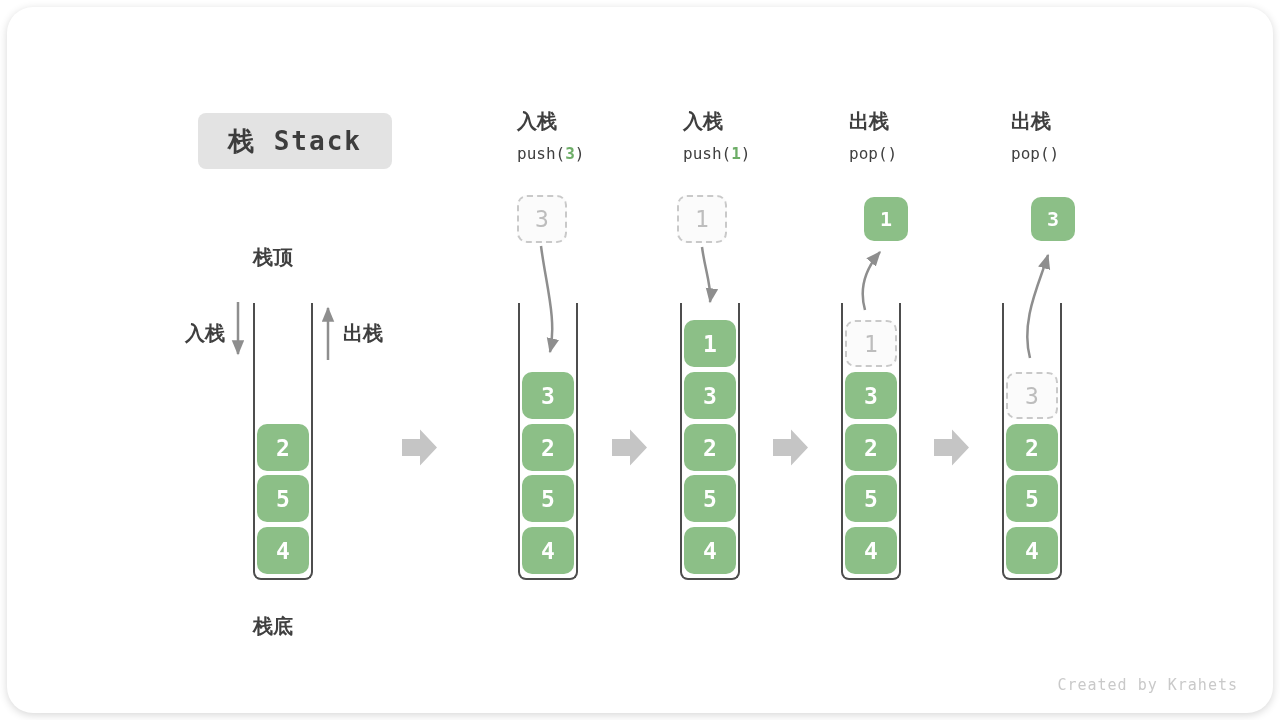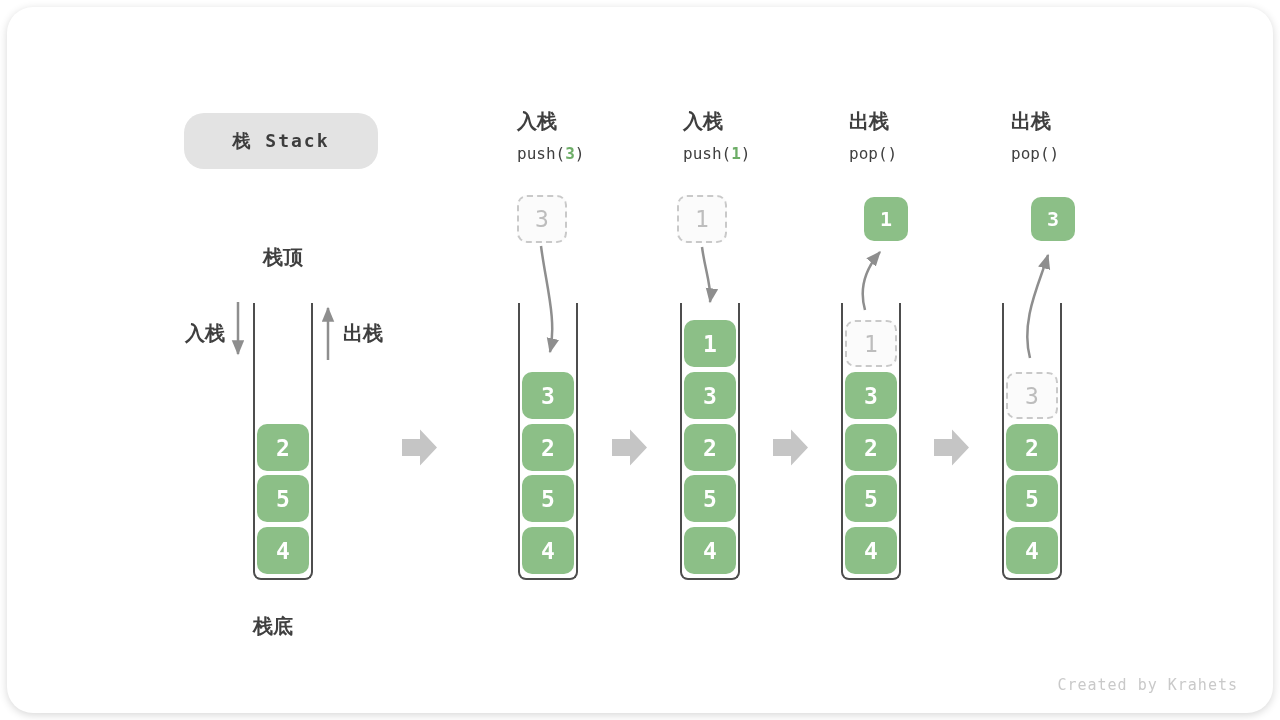--- a/index.html
+++ b/index.html
@@ -10,25 +10,25 @@
   }
   #card-bg{
     position:absolute;left:7px;top:7px;right:7px;bottom:7px;
     background:#ffffff;border-radius:26px;
     box-shadow:0 2px 8px rgba(0,0,0,0.16);
   }
   #content{position:absolute;left:0;top:0;width:1280px;height:720px;}
   #arrow-layer{position:absolute;left:0;top:0;z-index:3;pointer-events:none;}
 
   .title-box{
-    position:absolute;left:184px;top:113px;width:194px;height:56px;
-    background:#e3e3e3;border-radius:20px;
+    position:absolute;left:198px;top:113px;width:194px;height:56px;
+    background:#e3e3e3;border-radius:8px;
     display:flex;align-items:center;justify-content:center;
     font-family:"DejaVu Sans Mono", monospace;
-    font-size:18px;font-weight:bold;color:#3d3d3d;letter-spacing:2px;
+    font-size:26px;font-weight:bold;color:#3d3d3d;letter-spacing:2px;
     z-index:2;
   }
   .cjk-label{
     position:absolute;font-size:20px;font-weight:bold;color:#3f3f3f;z-index:2;
   }
   .stack-cont{
     position:absolute;width:60px;height:277px;box-sizing:border-box;
     border-left:2px solid #4d4d4d;border-right:2px solid #4d4d4d;
     border-bottom:2px solid #4d4d4d;border-radius:0 0 8px 8px;
     background:#ffffff;z-index:1;
@@ -73,21 +73,21 @@
 <body>
 
 <div id="card-bg"></div>
 
 <div id="content">
 
   <div class="title-box">
     <span>栈 Stack</span>
   </div>
 
-  <div class="cjk-label" style="left:253px;top:244px;width:60px;text-align:center;">栈顶</div>
+  <div class="cjk-label" style="left:253px;top:244px;width:60px;">栈顶</div>
   <div class="cjk-label" style="left:253px;top:613px;width:60px;text-align:left;">栈底</div>
   <div class="cjk-label" style="left:150px;top:320px;width:75px;text-align:right;">入栈</div>
   <div class="cjk-label" style="left:343px;top:320px;width:75px;text-align:left;">出栈</div>
 
   <div id="stages">
       <div class="stack-cont" style="left: 253px; top: 303px;"></div>
       <div class="cell" style="left: 257px; top: 424px;">2</div>
       <div class="cell" style="left: 257px; top: 475px;">5</div>
       <div class="cell" style="left: 257px; top: 527px;">4</div>
       <div class="stack-cont" style="left: 518px; top: 303px;"></div>

